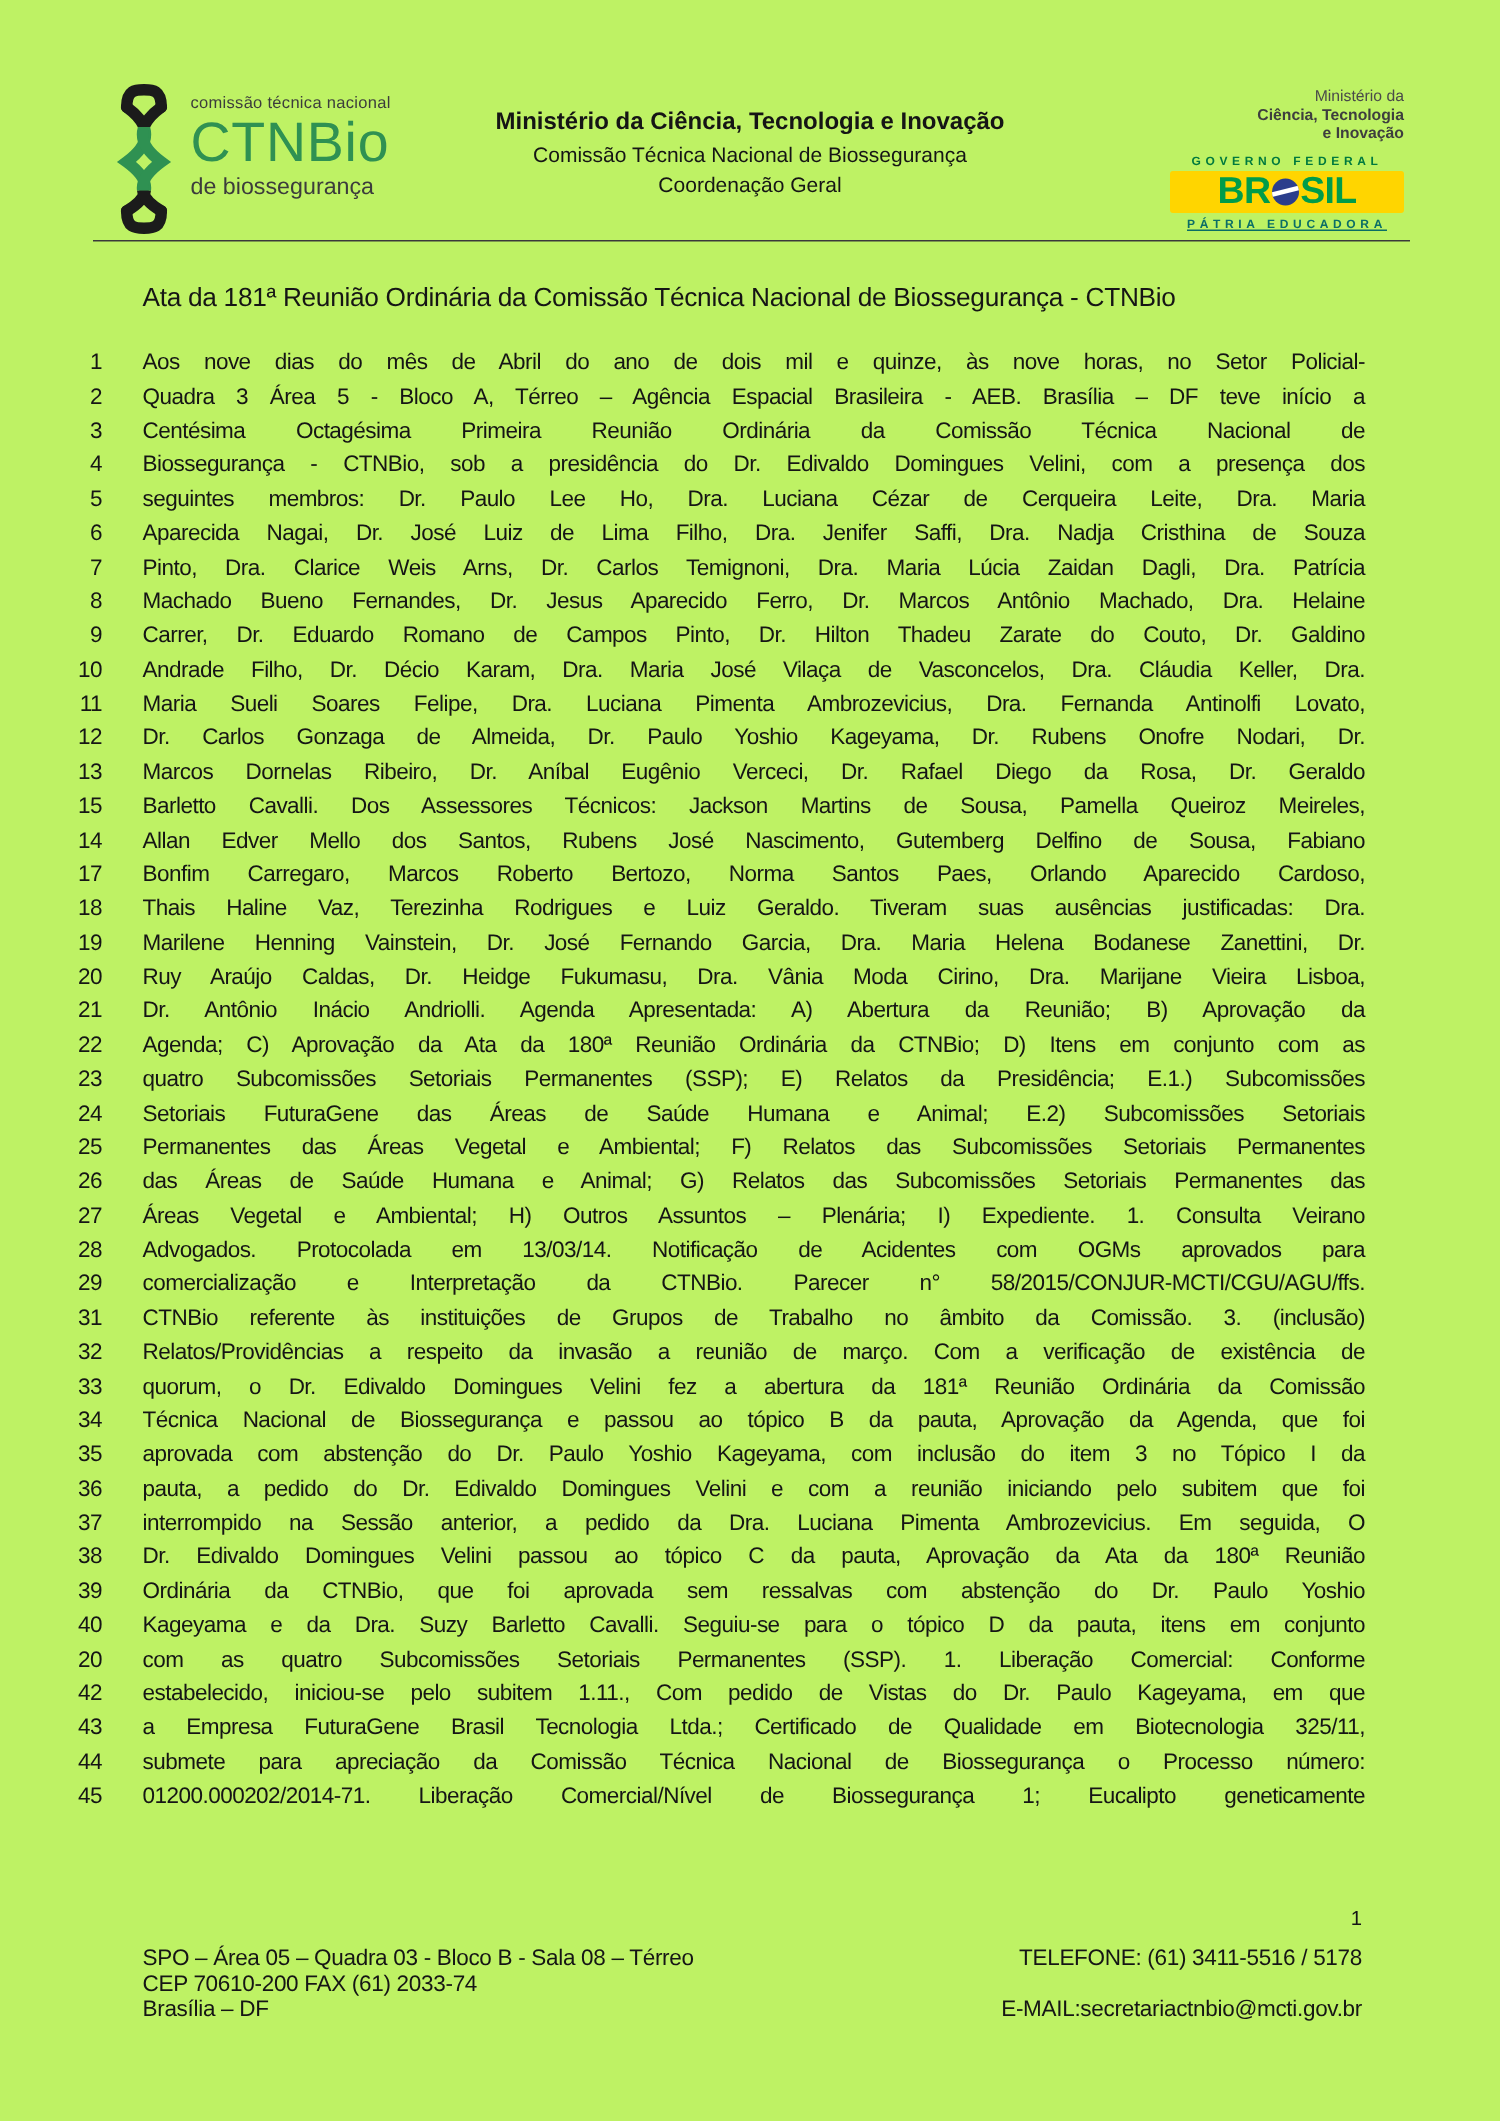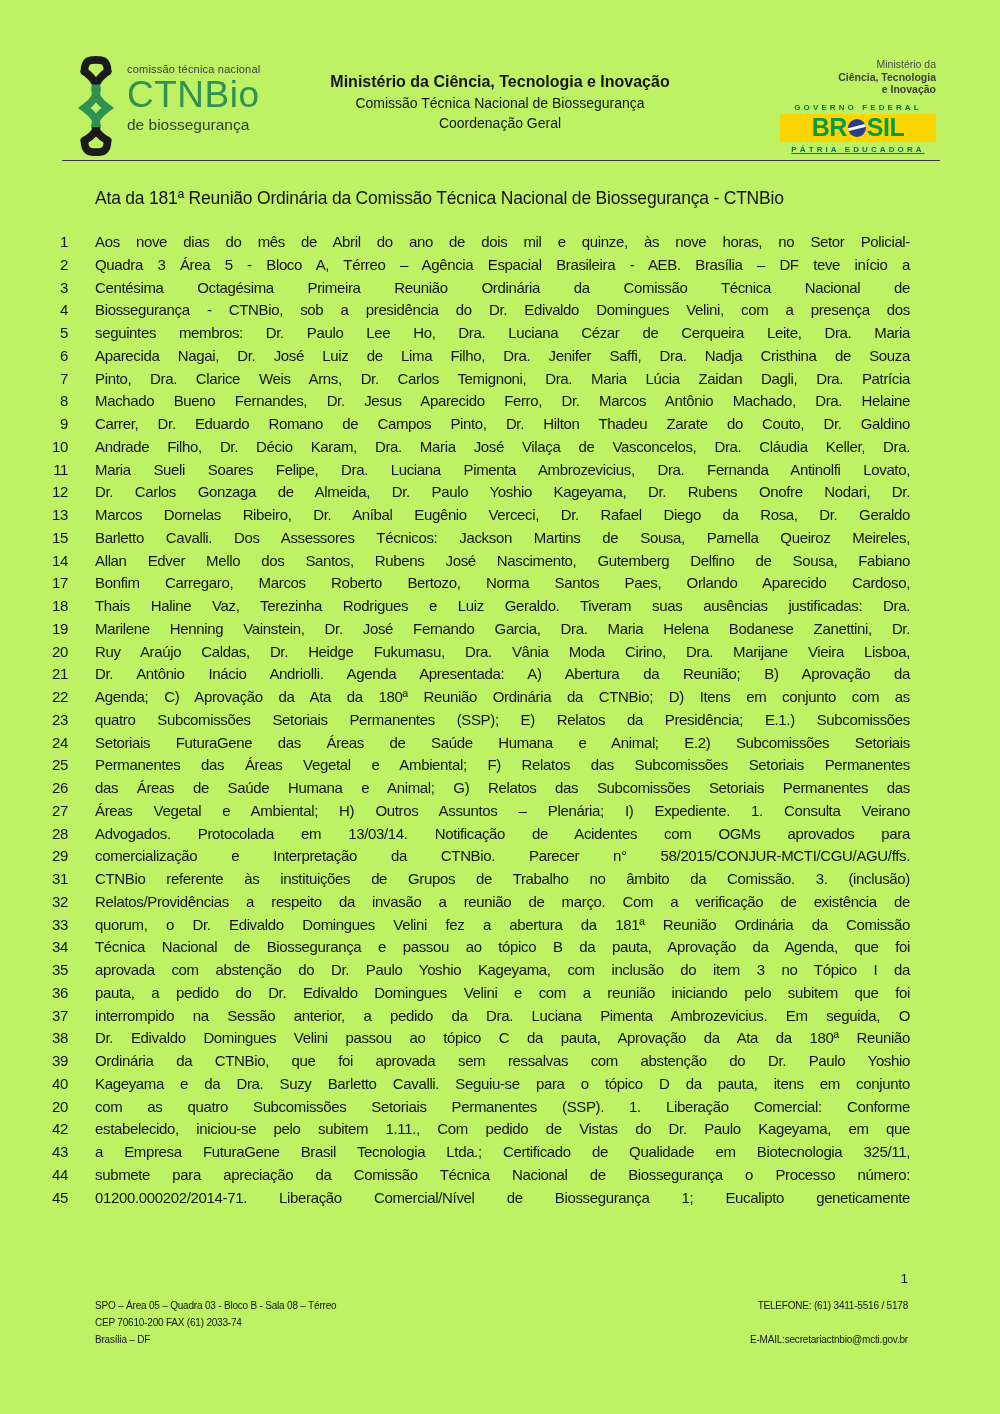--- a/index.html
+++ b/index.html
@@ -47,21 +47,21 @@
   
   .doc-title{position:absolute;left:95px;right:95px;top:188px;font-size:17.5px;letter-spacing:-.2px;white-space:nowrap;}
 
   .lines{position:absolute;left:40px;right:90px;top:231px;}
   .line-row{display:flex;line-height:22.75px;font-size:15px;letter-spacing:-.35px;}
   .line-num{width:28px;text-align:right;flex:none;margin-right:27px;}
   .line-text{flex:1;text-align:justify;text-align-last:justify;}
 
   
   .page-number{position:absolute;right:92px;top:1271px;font-size:13.5px;}
-  .footer{position:absolute;left:95px;right:92px;top:1297px;display:flex;justify-content:space-between;font-size:10px;letter-spacing:-.2px;}
+  .footer{position:absolute;left:95px;right:92px;top:1297px;display:flex;justify-content:space-between;font-size:15px;letter-spacing:-.2px;}
   .footer-left div{line-height:17.2px;}
   .footer-right{display:flex;flex-direction:column;justify-content:space-between;text-align:right;}
   .footer-right div{line-height:17.2px;}
 </style>
 </head>
 <body>
 
 <div class="page">
 
   <div class="header-left">

